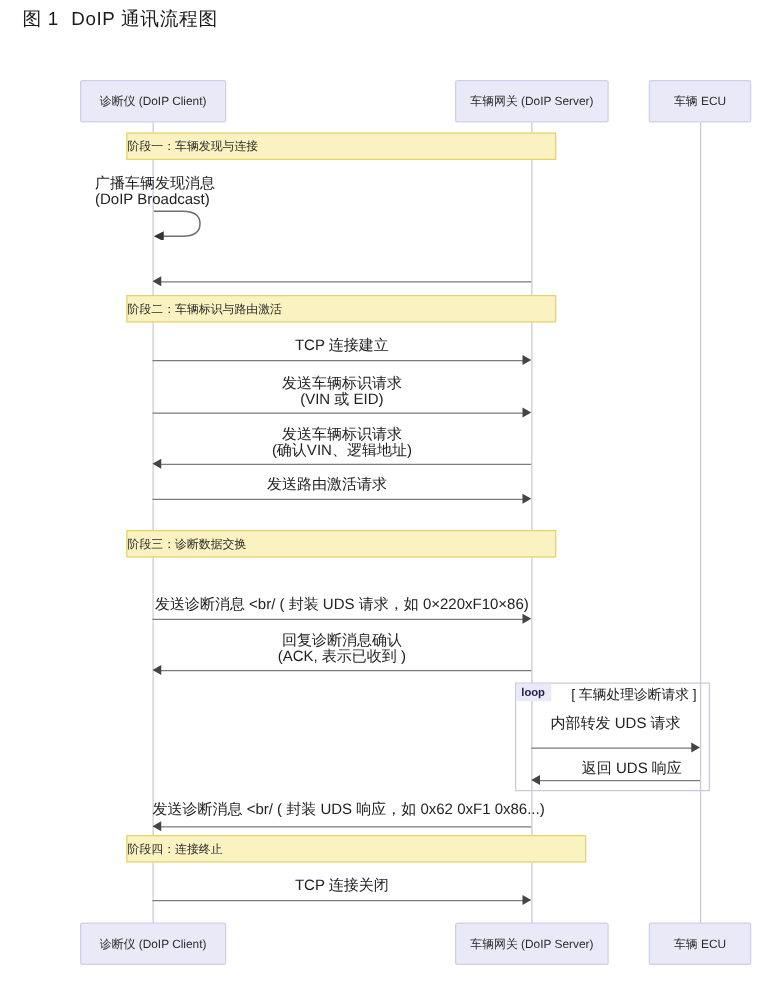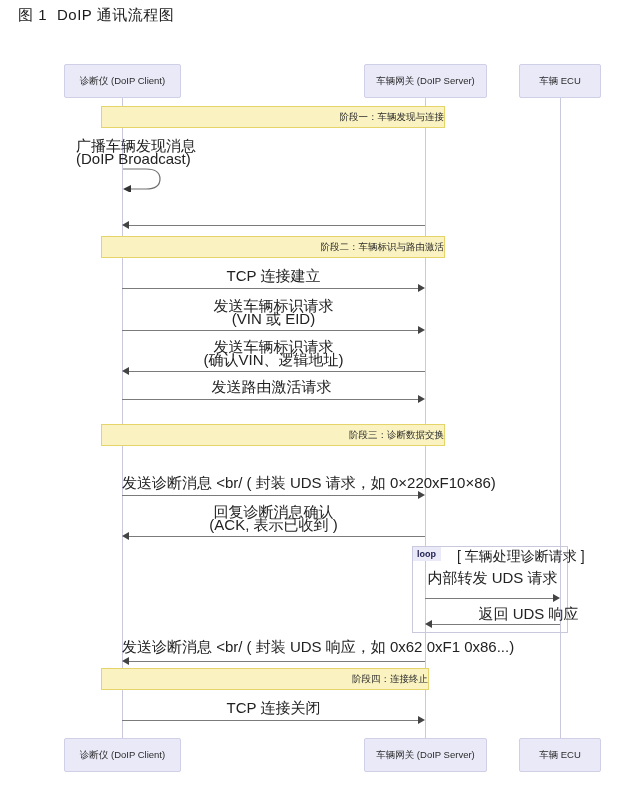--- a/index.html
+++ b/index.html
@@ -61,30 +61,30 @@
 
   
   .phase-band {
     position: absolute;
     height: 22px;
     background: #faf2c0;
     border: 1px solid #e4d46a;
     box-sizing: border-box;
     display: flex;
     align-items: center;
-    justify-content: flex-end;
+    justify-content: flex-start;
     font-size: 9.5px;
     color: #2b2b2b;
     white-space: nowrap;
   }
 
   
   .msg-label {
     position: absolute;
-    font-size: 15px;
+    font-size: 12px;
     color: #222222;
     text-align: center;
     white-space: nowrap;
     line-height: 12.5px;
   }
   .msg-label.left-align { text-align: left; }
 
   .arrow-line {
     position: absolute;
     height: 1px;
@@ -111,21 +111,21 @@
     position: absolute;
     background: #e9e9f8;
     font-size: 9px;
     color: #1e1e50;
     padding: 1px 5px 1px 4px;
     line-height: 12px;
     font-weight: bold;
   }
   .fragment-guard {
     position: absolute;
-    font-size: 14px;
+    font-size: 11px;
     color: #222222;
     white-space: nowrap;
   }
 
   .self-msg-arc {
     position: absolute;
   }
 </style>
 </head>
 <body>
@@ -183,21 +183,21 @@
   <div class="arrow-line" style="left:122px; top:330px; width:297px;"></div>
   <div class="arrow-head right" style="left:418px; top:326px;"></div>
 
   <div class="msg-label" style="left:122px; top:341px; width:303px;">
     <span>发送车辆标识请求</span><br>
     <span>(确认VIN、逻辑地址)</span>
   </div>
   <div class="arrow-line" style="left:125px; top:371px; width:300px;"></div>
   <div class="arrow-head left" style="left:122px; top:367px;"></div>
 
-  <div class="msg-label" style="left:120px; top:381px; width:303px;">
+  <div class="msg-label" style="left:110px; top:381px; width:303px;">
     <span>发送路由激活请求</span>
   </div>
   <div class="arrow-line" style="left:122px; top:399px; width:297px;"></div>
   <div class="arrow-head right" style="left:418px; top:395px;"></div>
 
   <div class="arrow-line" style="left:125px; top:441px; width:300px;"></div>
   <div class="arrow-head left" style="left:122px; top:437px;"></div>
 
   <div class="phase-band" style="left:101px; top:424px; width:344px;">
     <span>阶段三：诊断数据交换</span>
@@ -219,33 +219,33 @@
   <div class="fragment" style="left:412px; top:546px; width:156px; height:87px;"></div>
   <div class="fragment-tag" style="left:413px; top:547px;">loop</div>
   <div class="fragment-guard" style="left:457px; top:548px;">[ 车辆处理诊断请求 ]</div>
 
   <div class="msg-label" style="left:425px; top:572px; width:135px;">
     <span>内部转发 UDS 请求</span>
   </div>
   <div class="arrow-line" style="left:425px; top:598px; width:129px;"></div>
   <div class="arrow-head right" style="left:553px; top:594px;"></div>
 
-  <div class="msg-label" style="left:425px; top:608px; width:135px;padding-left:36px;">
+  <div class="msg-label" style="left:402px; top:608px; width:135px;padding-left:36px;">
     <span>返回 UDS 响应</span>
   </div>
   <div class="arrow-line" style="left:428px; top:624px; width:132px;"></div>
   <div class="arrow-head left" style="left:425px; top:620px;"></div>
 
   <div class="msg-label" style="left:122px; top:641px; width:303px;">
     <span>发送诊断消息 &lt;br/  ( 封装 UDS 响应，如 0x62 0xF1 0x86...)</span>
   </div>
   <div class="arrow-line" style="left:125px; top:661px; width:300px;"></div>
   <div class="arrow-head left" style="left:122px; top:657px;"></div>
 
-  <div class="phase-band" style="left:101px; top:668px; width:328px;">
+  <div class="phase-band" style="left:101px; top:668px; width:368px;">
     <span>阶段四：连接终止</span>
   </div>
 
   <div class="msg-label" style="left:122px; top:702px; width:303px;">
     <span>TCP 连接关闭</span>
   </div>
   <div class="arrow-line" style="left:122px; top:720px; width:297px;"></div>
   <div class="arrow-head right" style="left:418px; top:716px;"></div>
 
   <div class="participant" style="left:64px; top:738px; width:117px;">

